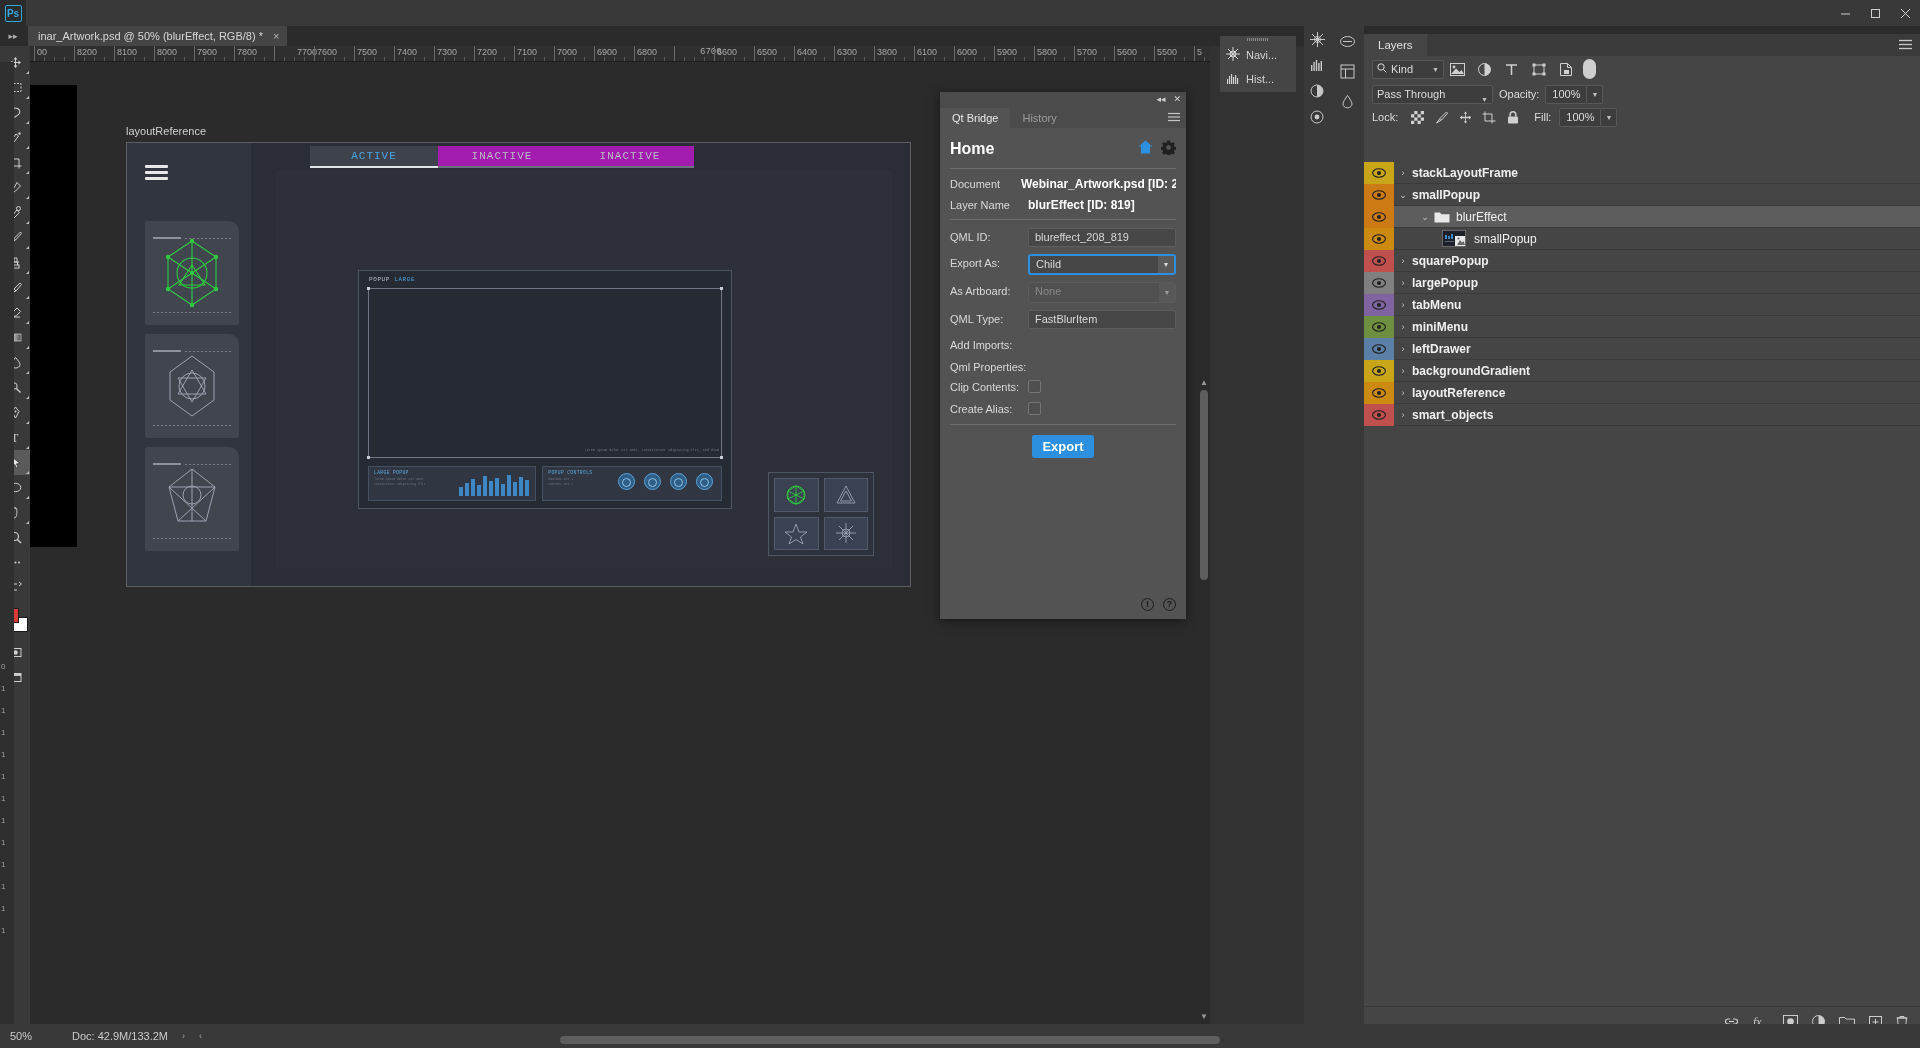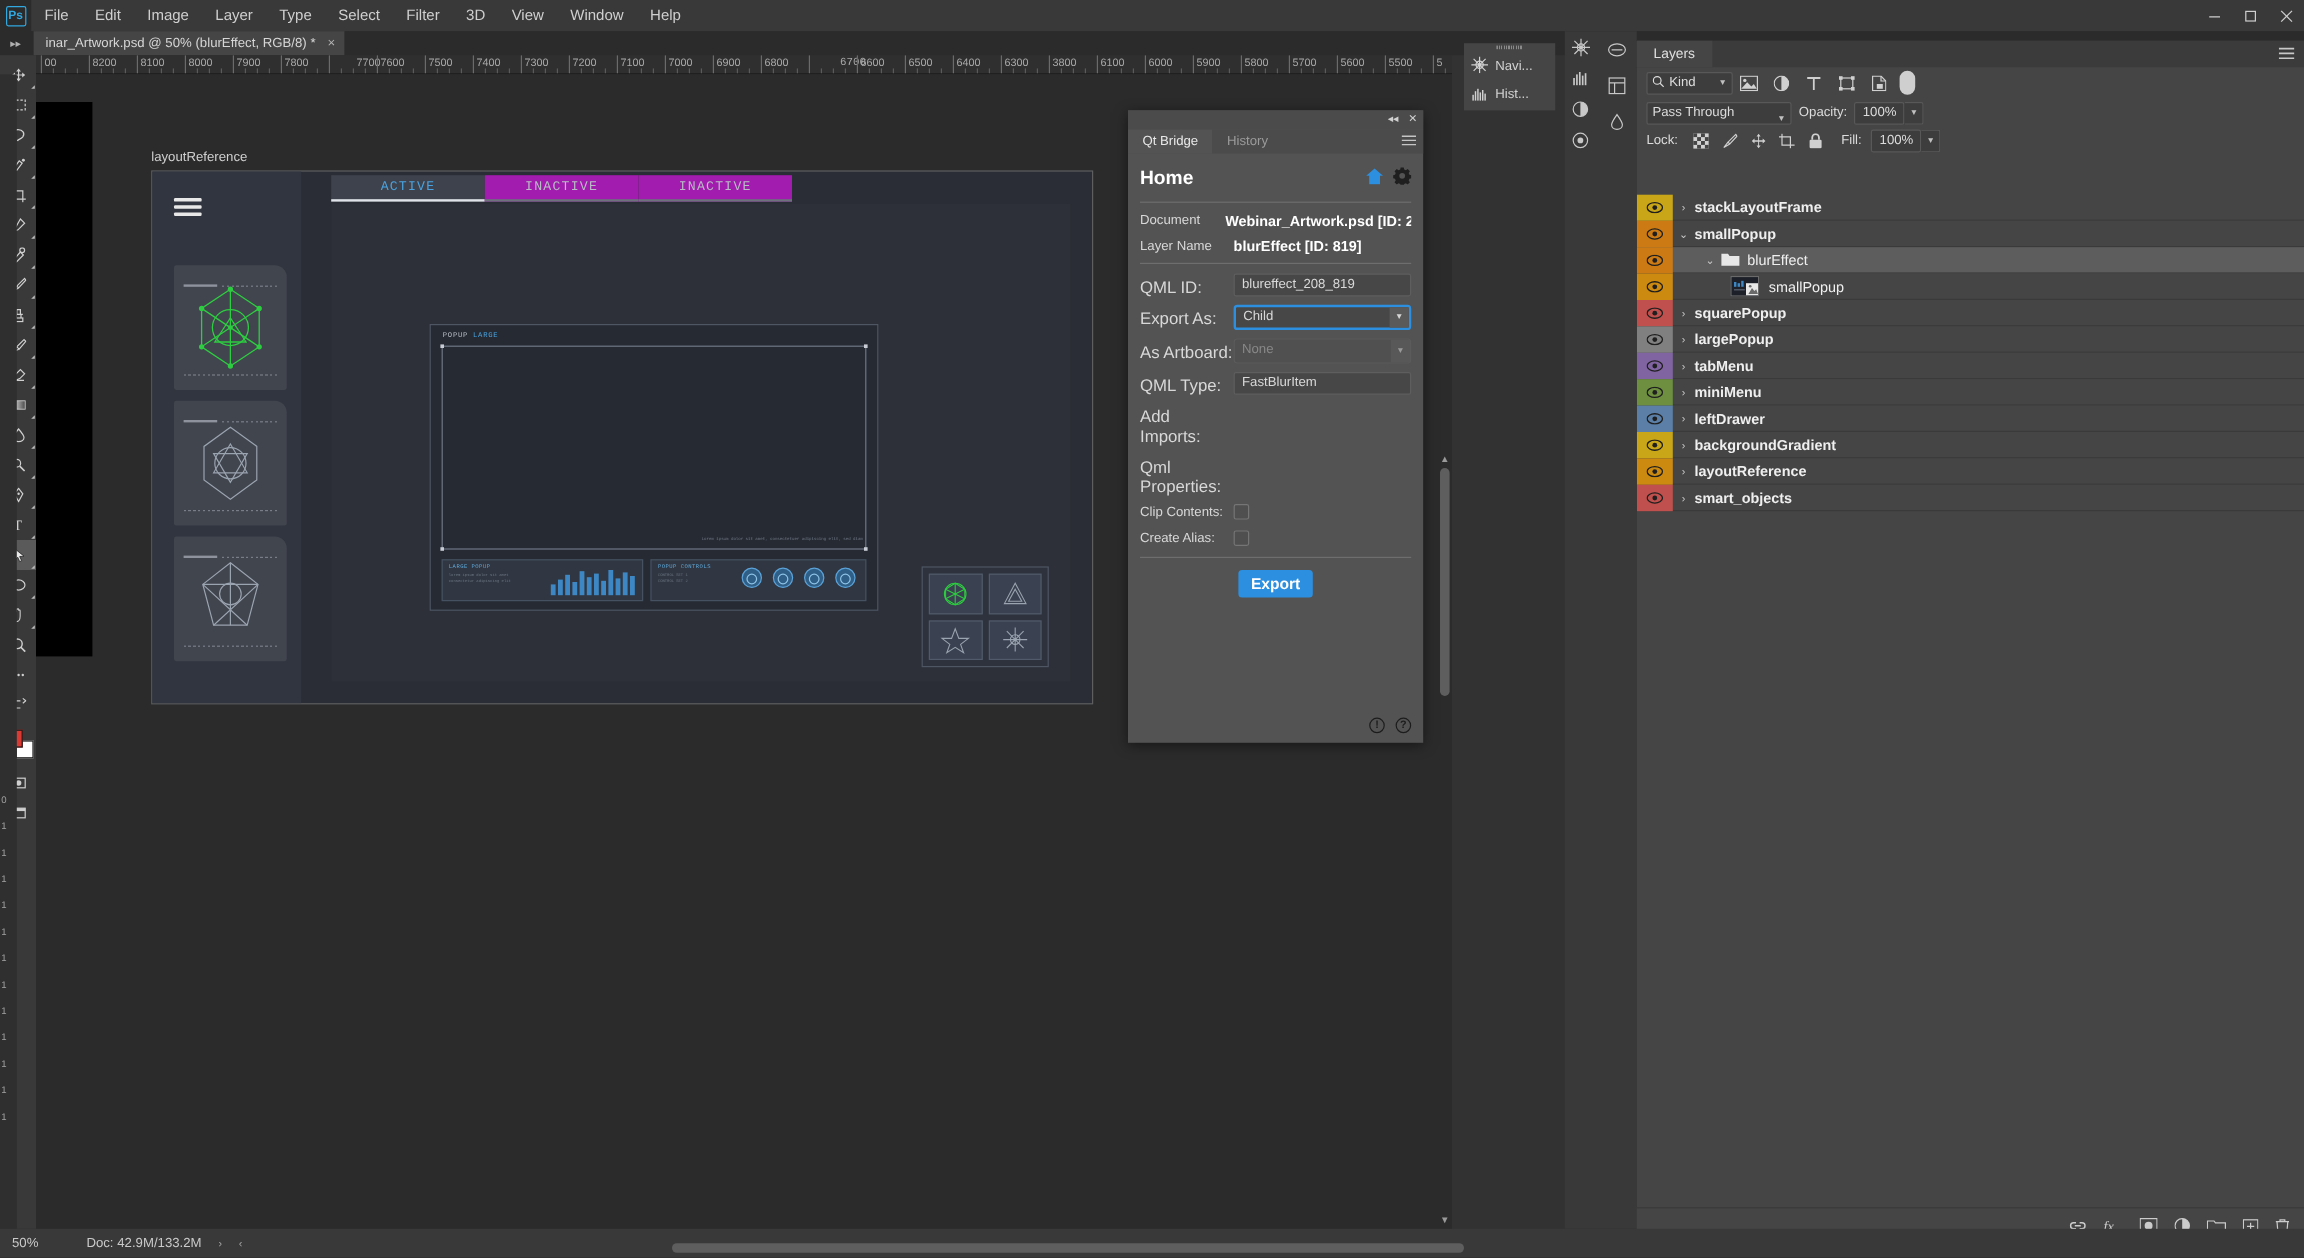--- a/index.html
+++ b/index.html
@@ -118,21 +118,21 @@
   .thumb-card .botdots { position: absolute; left: 8px; bottom: 12px; right: 8px; height: 1px;
     background: repeating-linear-gradient(to right, #787d87 0 2px, transparent 2px 4px); }
   .thumb-card svg { position: absolute; left: 50%; top: 50%; transform: translate(-50%,-50%); }
 
   .tabs-row { position: absolute; left: 149px; top: 3px; display: flex; }
   .art-tab {
     width: 128px; height: 22px; display: flex; align-items: center; justify-content: center;
     font-size: 11px; color: #b8bcc4; background: #a21caf; border-bottom: 2px solid #6d727c;
     letter-spacing: 1px; font-family: "Liberation Mono", monospace;
   }
-  .art-tab.active { color: #4aa3e0; background: #3e424c; border-bottom-color: #e0e4ea; }
+  .art-tab.active { color: #4aa3e0; background: #3e424c; border-bottom-color: #e0e4ea; margin-left: 34px; }
   .content-pane {
     position: absolute; left: 149px; top: 27px; right: 18px; bottom: 18px;
     background: #2d3039;
   }
   .large-popup {
     position: absolute; left: 82px; top: 100px; width: 374px; height: 239px;
     background: #262a33; border: 1px solid #4e5563;
   }
   .lp-head { position: absolute; left: 10px; top: 5px; font-size: 6px; letter-spacing: .6px;
     font-family: "Liberation Mono", monospace; color: #b8bcc4; }
@@ -195,21 +195,21 @@
   .qt-body { padding: 8px 10px 0 10px; position: relative; height: 491px; }
   .qt-home-row { display: flex; align-items: center; justify-content: space-between; height: 26px; }
   .qt-home-title { font-size: 16px; font-weight: bold; color: #ffffff; }
   .qt-home-icons { display: flex; gap: 8px; align-items: center; }
   .hr { height: 1px; background: #6e6e6e; margin: 6px 0 8px; }
   .info-row { display: flex; align-items: center; margin-bottom: 7px; }
   .info-label { width: 78px; font-size: 11px; color: #d8d8d8; }
   .info-value { font-size: 12px; font-weight: bold; color: #ffffff; white-space: nowrap;
     overflow: hidden; text-overflow: clip; }
   .frm-row { display: flex; align-items: flex-start; margin-bottom: 7px; }
-  .frm-label { width: 78px; font-size: 14px; color: #d8d8d8; padding-top: 3px; flex: none; }
+  .frm-label { width: 78px; font-size: 11px; color: #d8d8d8; padding-top: 3px; flex: none; }
   .inp {
     flex: 1; height: 19px; background: #474747; border: 1px solid #5e5e5e; border-radius: 2px;
     font-size: 11px; color: #d9d9d9; padding: 0 6px; line-height: 17px;
   }
   .select {
     flex: 1; height: 21px; background: #474747; border: 2px solid #2c8fe0; border-radius: 3px;
     font-size: 11px; color: #d9d9d9; padding: 0 6px; line-height: 17px; position: relative;
   }
   .select .arrow {
     position: absolute; right: 0; top: 0; width: 16px; height: 17px; background: #5a5a5a;
@@ -315,33 +315,20 @@
 </style>
 </head>
 <body>
 
 <div id="app">
 
   <div class="menubar">
     <div class="ps-logo">
       <div class="mark">Ps</div>
     </div>
-    <div id="menu-items" style="display:flex">
-        <div class="menu-item">File</div>
-        <div class="menu-item">Edit</div>
-        <div class="menu-item">Image</div>
-        <div class="menu-item">Layer</div>
-        <div class="menu-item">Type</div>
-        <div class="menu-item">Select</div>
-        <div class="menu-item">Filter</div>
-        <div class="menu-item">3D</div>
-        <div class="menu-item">View</div>
-        <div class="menu-item">Window</div>
-        <div class="menu-item">Help</div>
-      </div>
     <div class="win-controls">
       <div class="win-btn">
         <svg width="11" height="11" viewBox="0 0 11 11">
             <line x1="1" y1="6" x2="10" y2="6" stroke="#cfcfcf" stroke-width="1"></line>
           </svg>
       </div>
       <div class="win-btn">
         <svg width="11" height="11" viewBox="0 0 11 11">
             <rect x="1.5" y="1.5" width="8" height="8" fill="none" stroke="#cfcfcf" stroke-width="1"></rect>
           </svg>

